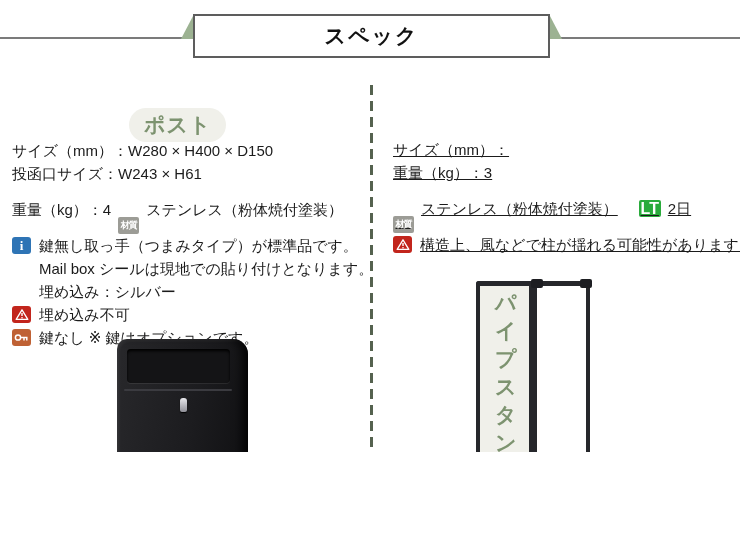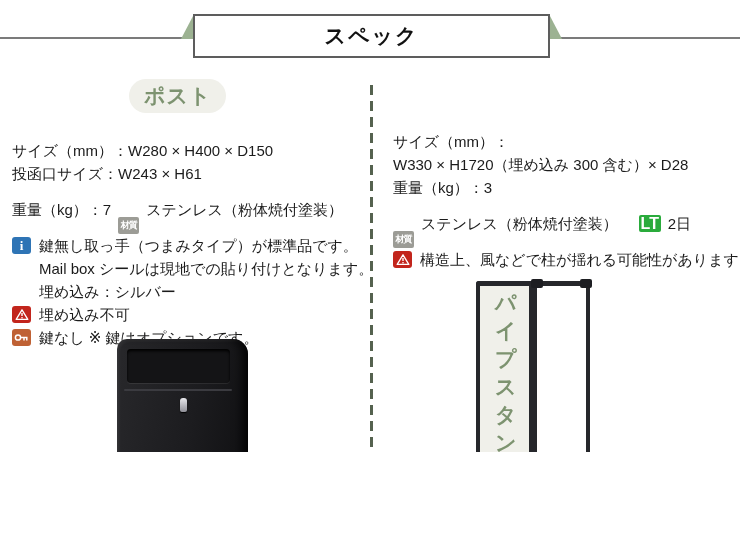--- a/index.html
+++ b/index.html
@@ -11,33 +11,33 @@
   .ribbon-line.left{left:0;width:186px;}
   .ribbon-line.right{left:556px;width:184px;}
   .ribbon-fold{position:absolute;top:16px;width:12px;height:23px;background:#9cb292;}
   .ribbon-fold.left{left:181px;clip-path:polygon(100% 0,100% 100%,0 100%);}
   .ribbon-fold.right{left:550px;clip-path:polygon(0 0,100% 100%,0 100%);}
   .ribbon-box{position:absolute;left:193px;top:14px;width:357px;height:44px;background:#fff;
               border:2px solid #5d5d5d;box-sizing:border-box;display:flex;align-items:center;justify-content:center;}
   .ribbon-title{font-size:21px;font-weight:700;letter-spacing:2px;color:#111;}
 
   
-  .col-badge{position:absolute;top:79px;padding:3px 15px;background:#f0f0ea;border-radius:17px;
+  .col-badge{position:absolute;top:108px;padding:3px 15px;background:#f0f0ea;border-radius:17px;
              font-size:21px;font-weight:700;color:#7d9370;letter-spacing:1px;}
   .col-badge.post{left:129px;}
   .col-badge.stand{left:476px;}
 
   
   .divider{position:absolute;left:370px;top:85px;width:3px;height:428px;
            background:repeating-linear-gradient(to bottom,#55624f 0 10px,transparent 10px 16px);}
 
   
   .col{position:absolute;font-size:15px;line-height:23px;}
   .col.left{left:12px;top:139px;width:352px;}
-  .col.right{left:393px;top:130px;width:345px;}
+  .col.right{left:393px;top:138px;width:345px;text-decoration:underline;}
   .spec-row{display:flex;align-items:center;gap:7px;min-height:23px;white-space:nowrap;text-align:center;}
   .note{display:flex;align-items:flex-start;gap:8px;min-height:23px;}
   .note .note-text{white-space:nowrap;}
   .lt-group{display:flex;align-items:center;gap:7px;margin-left:14px;}
 
   
   .sq{display:inline-flex;align-items:center;justify-content:center;flex:none;
       width:19px;height:17px;border-radius:3px;color:#fff;box-sizing:border-box;}
   .sq.material{background:#9c9c96;font-size:9px;letter-spacing:-1px;font-weight:700;border-radius:2px;width:21px;margin-top:32px;}
   .sq.info{background:#2e74b5;font-family:"Liberation Serif","DejaVu Serif",serif;
@@ -82,21 +82,21 @@
 
   <div class="divider"></div>
 
   <div class="col-badge post">ポスト</div>
   <div class="col-badge stand">パイプスタンド</div>
 
   <div class="col left">
     <div class="spec-row">サイズ（mm）：W280 × H400 × D150</div>
     <div class="spec-row">投函口サイズ：W243 × H61</div>
     <div class="spec-row">
-      <span>重量（kg）：7</span>
+      <span>重量（kg）：4</span>
       <span class="sq material">材質</span>
       <span>ステンレス（粉体焼付塗装）</span>
     </div>
     <div class="note">
       <span class="sq info">i</span>
       <span class="note-text">
         <div>鍵無し取っ手（つまみタイプ）が標準品です。</div>
         <div>Mail box シールは現地での貼り付けとなります。</div>
         <div>埋め込み：シルバー</div>
       </span>
@@ -117,21 +117,20 @@
           <circle cx="4" cy="6.5" r="2.6" fill="none" stroke="#fff" stroke-width="1.5"></circle>
           <path d="M6.6 6.5 H13.5 M10 6.5 V9.6 M12.8 6.5 V9.6" fill="none" stroke="#fff" stroke-width="1.5"></path>
         </svg>
       </span>
       <span class="note-text">鍵なし ※ 鍵はオプションです。</span>
     </div>
   </div>
 
   <div class="col right">
     <div class="spec-row">サイズ（mm）：</div>
-    <div class="spec-row">W330 × H1720（埋め込み 300 含む）× D28</div>
     <div class="spec-row">重量（kg）：3</div>
     <div class="spec-row">
       <span class="sq material">材質</span>
       <span>ステンレス（粉体焼付塗装）</span>
       <span class="lt-group">
         <span class="sq lt">LT</span>
         <span>2日</span>
       </span>
     </div>
     <div class="note">

